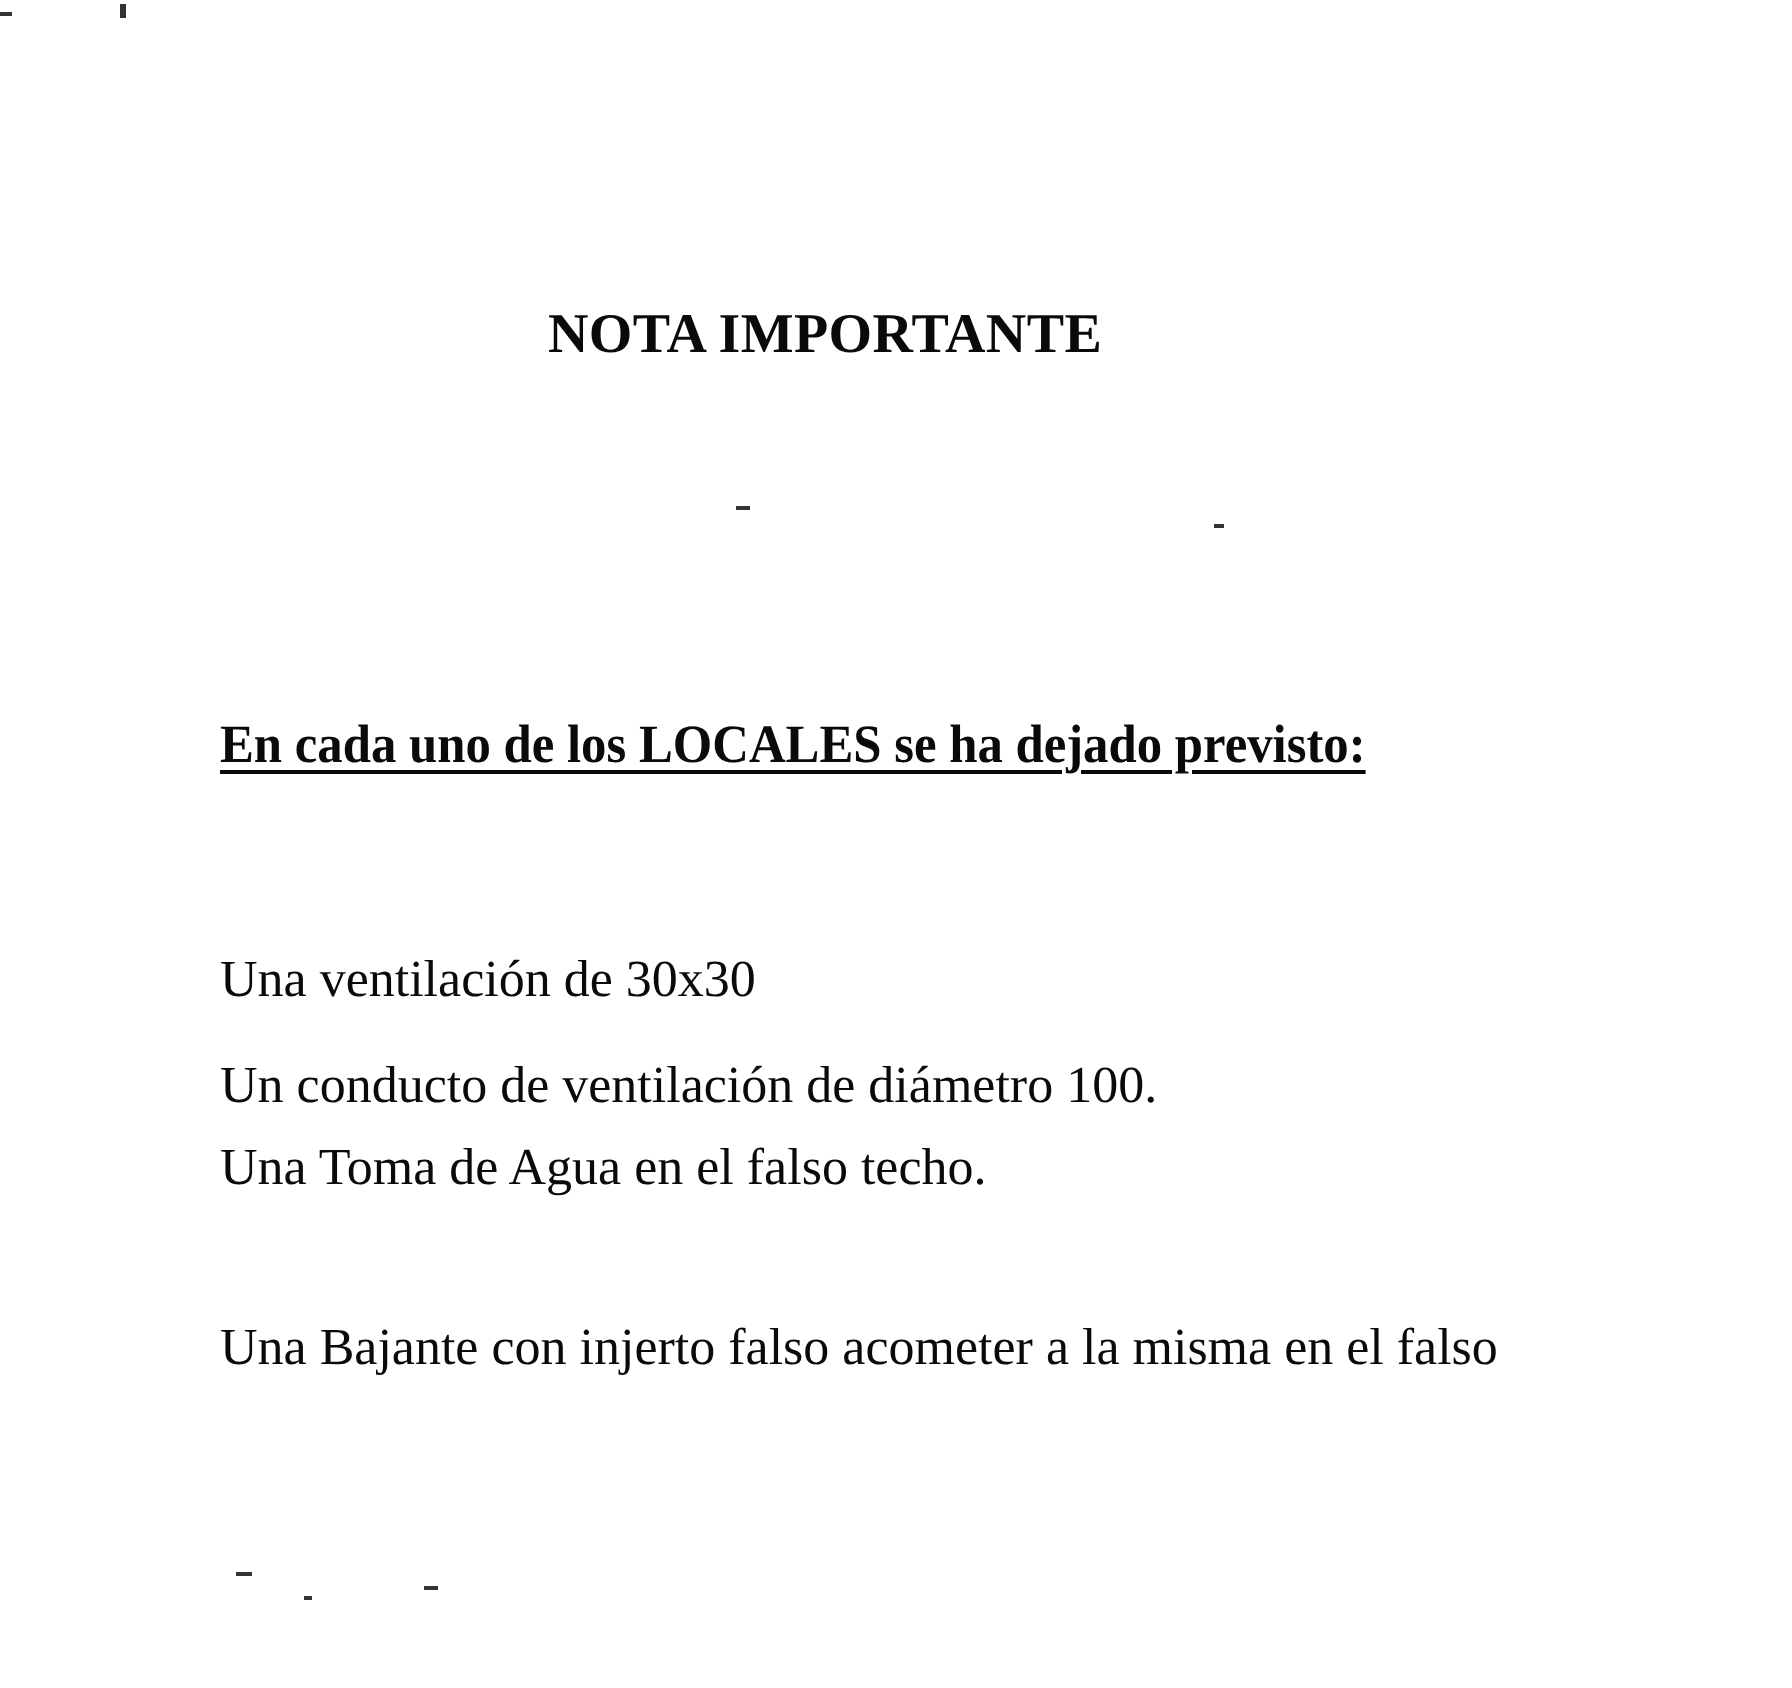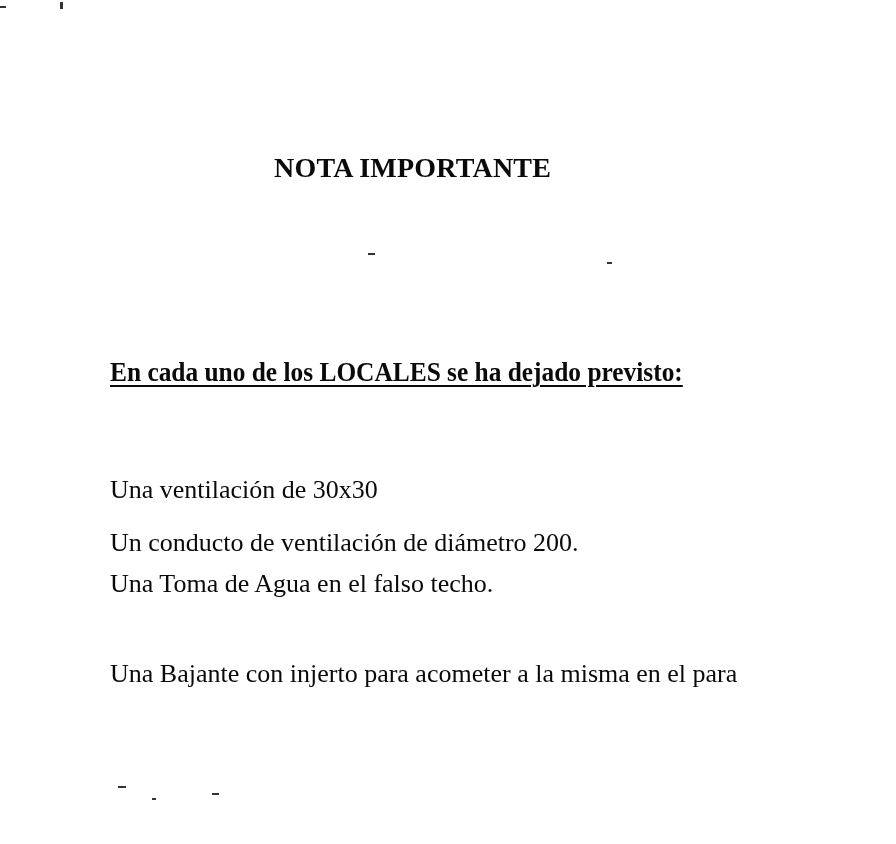--- a/index.html
+++ b/index.html
@@ -35,18 +35,18 @@
   <div class="speck" style="left:118px;top:786px;width:8px;height:2px;"></div>
   <div class="speck" style="left:152px;top:798px;width:4px;height:2px;"></div>
   <div class="speck" style="left:212px;top:793px;width:7px;height:2px;"></div>
 </div>
 
 <div class="title">NOTA IMPORTANTE</div>
 
 <div class="subheading">En cada uno de los LOCALES se ha dejado previsto:</div>
 
 <div class="item" style="top:459px;margin-top:15px;">Una ventilación de 30x30</div>
-<div class="item" style="top:527px;">Un conducto de ventilación de diámetro 200.</div>
+<div class="item" style="top:527px;">Un conducto de ventilación de diámetro 100.</div>
 <div class="item" style="top:568px;">Una Toma de Agua en el falso techo.</div>
 
 <div class="item" style="top:658px;">
-  <div>Una Bajante con injerto para acometer a la misma en el para</div>
+  <div>Una Bajante con injerto falso acometer a la misma en el falso</div>
 </div>
 
 </body></html>

